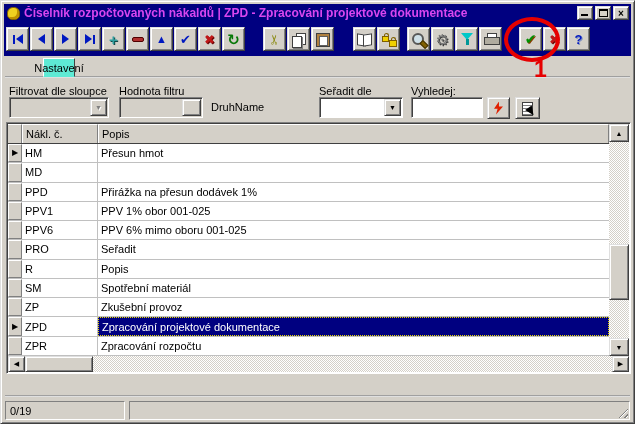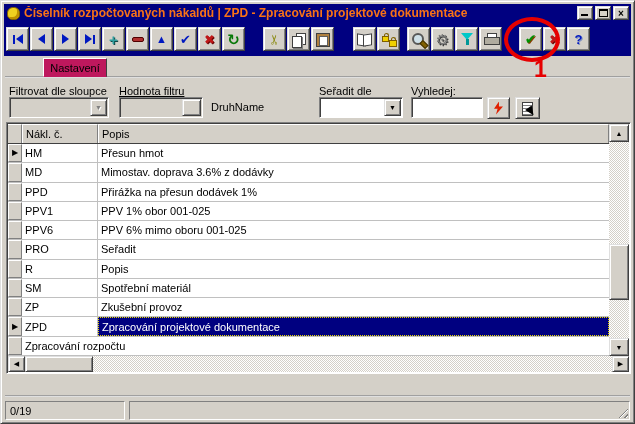--- a/index.html
+++ b/index.html
@@ -14,21 +14,21 @@
     box-shadow:inset 1px 1px 0 #404040;}
   .dither{background-color:#fff;background-image:
     linear-gradient(45deg,#d4d0c8 25%,transparent 25%,transparent 75%,#d4d0c8 75%),
     linear-gradient(45deg,#d4d0c8 25%,transparent 25%,transparent 75%,#d4d0c8 75%);
     background-size:2px 2px;background-position:0 0,1px 1px;}
   
   #titlebar{position:absolute;left:3px;top:3px;right:3px;height:18px;background:#000080;
     display:flex;align-items:center;padding:0 2px;}
   .app-icon{width:13px;height:13px;border-radius:45% 45% 40% 40%;background:#f0d020;
     border:1px solid #806000;box-shadow:inset -2px -2px 0 #c09000;margin:0 4px 0 1px;flex:none;}
-  #title-text{flex:1;color:#f97316;font-weight:bold;font-size:12px;white-space:nowrap;overflow:hidden;}
+  #title-text{flex:1;color:#d946ef;font-weight:bold;font-size:12px;white-space:nowrap;overflow:hidden;}
   .win-btn{width:16px;height:14px;margin-left:2px;display:flex;align-items:center;justify-content:center;
     font-size:10px;font-weight:bold;color:#000;flex:none;padding:0;position:relative;}
   .glyph-min{position:absolute;left:3px;bottom:3px;width:7px;height:2px;background:#000;}
   .glyph-max{width:9px;height:8px;border:1px solid #000;border-top:2px solid #000;}
   
   #toolbar{position:absolute;left:3px;top:21px;right:3px;height:34px;background:#000080;}
   .tb-group{position:absolute;top:5px;display:flex;}
   .tb-btn{width:23px;height:24px;margin-right:1px;display:flex;align-items:center;justify-content:center;
     padding:0;position:relative;overflow:hidden;}
   .navicon{display:flex;align-items:center;gap:1px;}
@@ -69,21 +69,21 @@
   .icon-printer::after{content:"";position:absolute;left:0;bottom:0;width:14px;height:6px;background:#b0aca0;border:1px solid #404040;}
   .ic-ok{color:#009000;font-size:14px;font-weight:bold;line-height:1;text-shadow:1px 1px 0 #804000;}
   .ic-help{color:#0018c0;font-size:13px;font-weight:bold;line-height:1;text-shadow:1px 1px 0 #8090c0;}
   .icon-docsel{width:12px;height:13px;position:relative;}
   .icon-docsel::before{content:"";position:absolute;left:0;top:0;width:9px;height:12px;background:#fff;border:1px solid #404040;
     background-image:linear-gradient(#808080 1px,transparent 1px);background-size:7px 3px;background-position:1px 2px;}
   .icon-docsel::after{content:"";position:absolute;right:-2px;bottom:-1px;width:0;height:0;border-left:4px solid transparent;border-right:4px solid transparent;border-top:9px solid #000;transform:rotate(-35deg);}
   .icon-bolt{width:9px;height:13px;background:#e02000;clip-path:polygon(55% 0,0 55%,40% 55%,22% 100%,100% 38%,55% 38%);
     filter:drop-shadow(0 0 1px #f0c000);}
   
-  #tab{position:absolute;left:42px;top:57px;width:64px;height:19px;background:#be185d;
+  #tab{position:absolute;left:42px;top:57px;width:32px;height:19px;background:#5eead4;
     border:1px solid;border-color:#fff #404040 transparent #fff;font-size:11px;
     display:flex;align-items:center;justify-content:center;z-index:2;}
   #panel-edge{position:absolute;left:4px;right:4px;top:75px;height:2px;
     background:linear-gradient(#808080,#fff);}
   .flabel{position:absolute;top:84px;font-size:11px;color:#000;}
   .fctrl{position:absolute;top:96px;height:21px;background:#fff;}
   .combo-arrow-btn{position:absolute;right:1px;top:1px;bottom:1px;width:17px;display:flex;align-items:center;justify-content:center;font-size:7px;color:#000;}
   .combo-arrow-btn.disabled{color:#808080;text-shadow:1px 1px 0 #fff;}
   .tool-btn{position:absolute;top:96px;height:22px;display:flex;align-items:center;justify-content:center;}
   
@@ -244,21 +244,21 @@
   <div id="panel-edge"></div>
 
   <div class="flabel" style="left:8px;">Filtrovat dle sloupce</div>
   <div class="fctrl sunken" style="left:8px;width:100px;background:#d4d0c8;">
     <span></span>
     <button class="combo-arrow-btn raised disabled">
         <span>▼</span>
       </button>
   </div>
 
-  <div class="flabel" style="left:118px;text-decoration:underline;">Hodnota filtru</div>
+  <div class="flabel" style="left:118px;">Hodnota filtru</div>
   <div class="fctrl sunken" style="left:118px;width:84px;background:#d4d0c8;">
     <span></span>
     <button class="combo-arrow-btn raised" style="width:19px;"></button>
   </div>
   <div class="flabel" style="left:210px;top:100px;">DruhName</div>
 
   <div class="flabel" style="left:318px;">Seřadit dle</div>
   <div class="fctrl sunken" style="left:318px;width:84px;">
     <span></span>
     <button class="combo-arrow-btn raised">
@@ -288,21 +288,20 @@
       <div class="g-row">
         <div class="ind">
             <span class="row-marker">▶</span>
           </div>
         <div class="c1">HM</div>
         <div class="c2">Přesun hmot</div>
       </div>
       <div class="g-row">
         <div class="ind"></div>
         <div class="c1">MD</div>
-        <div class="c2">Mimostav. doprava 3.6% z dodávky</div>
       </div>
       <div class="g-row">
         <div class="ind"></div>
         <div class="c1">PPD</div>
         <div class="c2">Přirážka na přesun dodávek 1%</div>
       </div>
       <div class="g-row">
         <div class="ind"></div>
         <div class="c1">PPV1</div>
         <div class="c2">PPV 1% obor 001-025</div>
@@ -334,20 +333,21 @@
       </div>
       <div class="g-row">
         <div class="ind">
             <span class="row-marker">▶</span>
           </div>
         <div class="c1">ZPD</div>
         <div class="c2 sel">Zpracování projektové dokumentace</div>
       </div>
       <div class="g-row">
         <div class="ind"></div>
+        <div class="c1">ZPR</div>
         <div class="c2">Zpracování rozpočtu</div>
       </div>
     </div>
 
     <div id="vscroll">
       <button id="vs-up" class="sb-btn raised">
           <span>▲</span>
         </button>
       <div id="vs-track" class="dither">
         <div id="vs-thumb" class="raised"></div>

